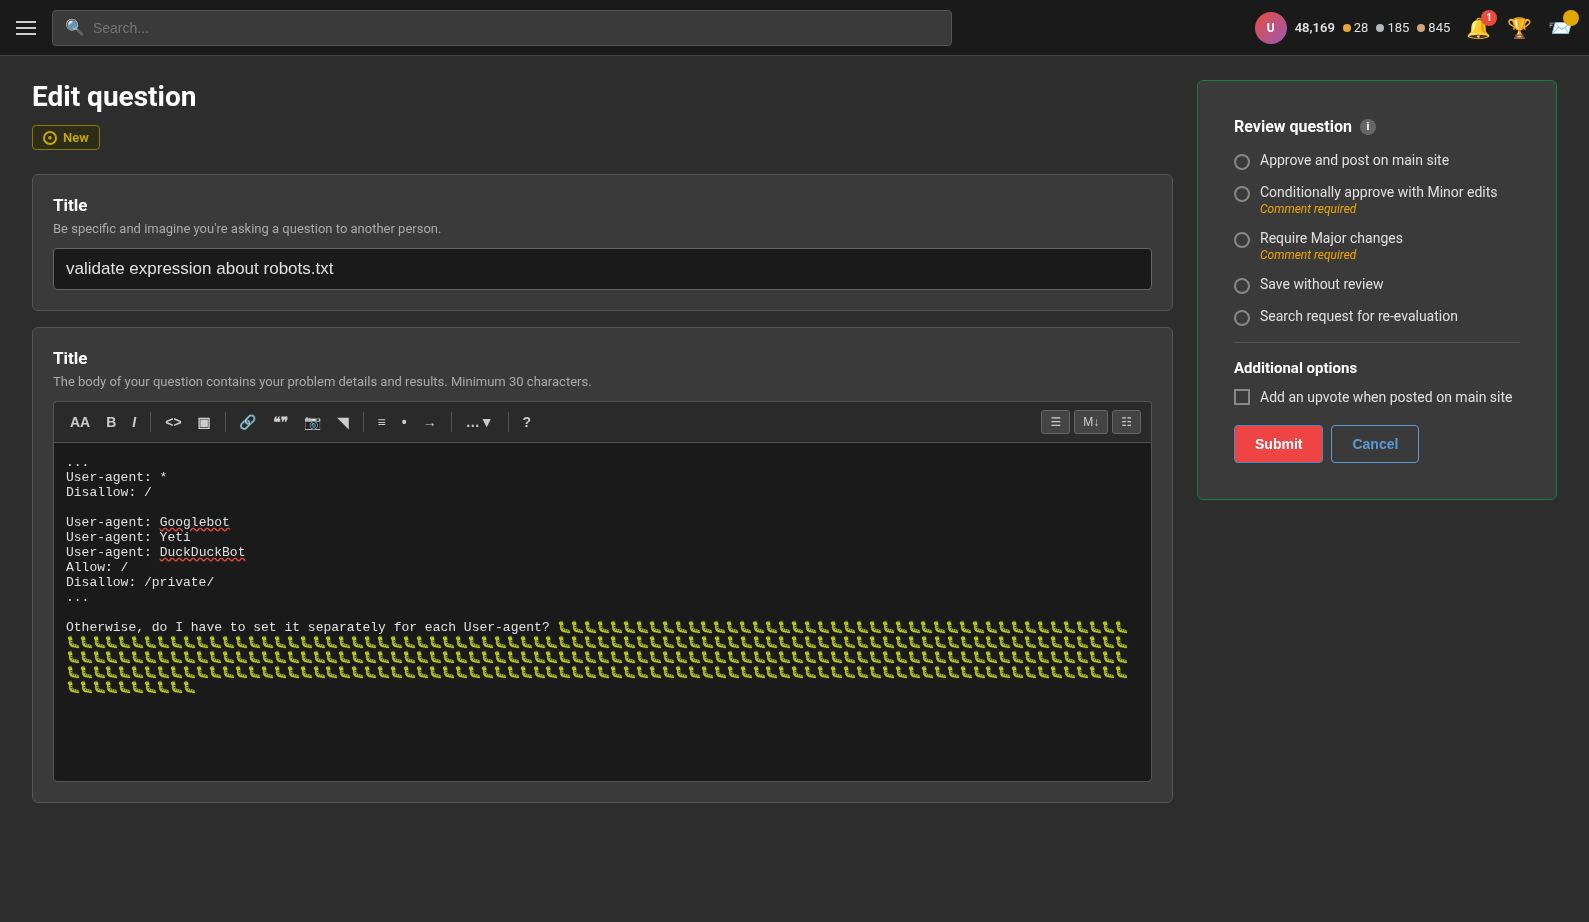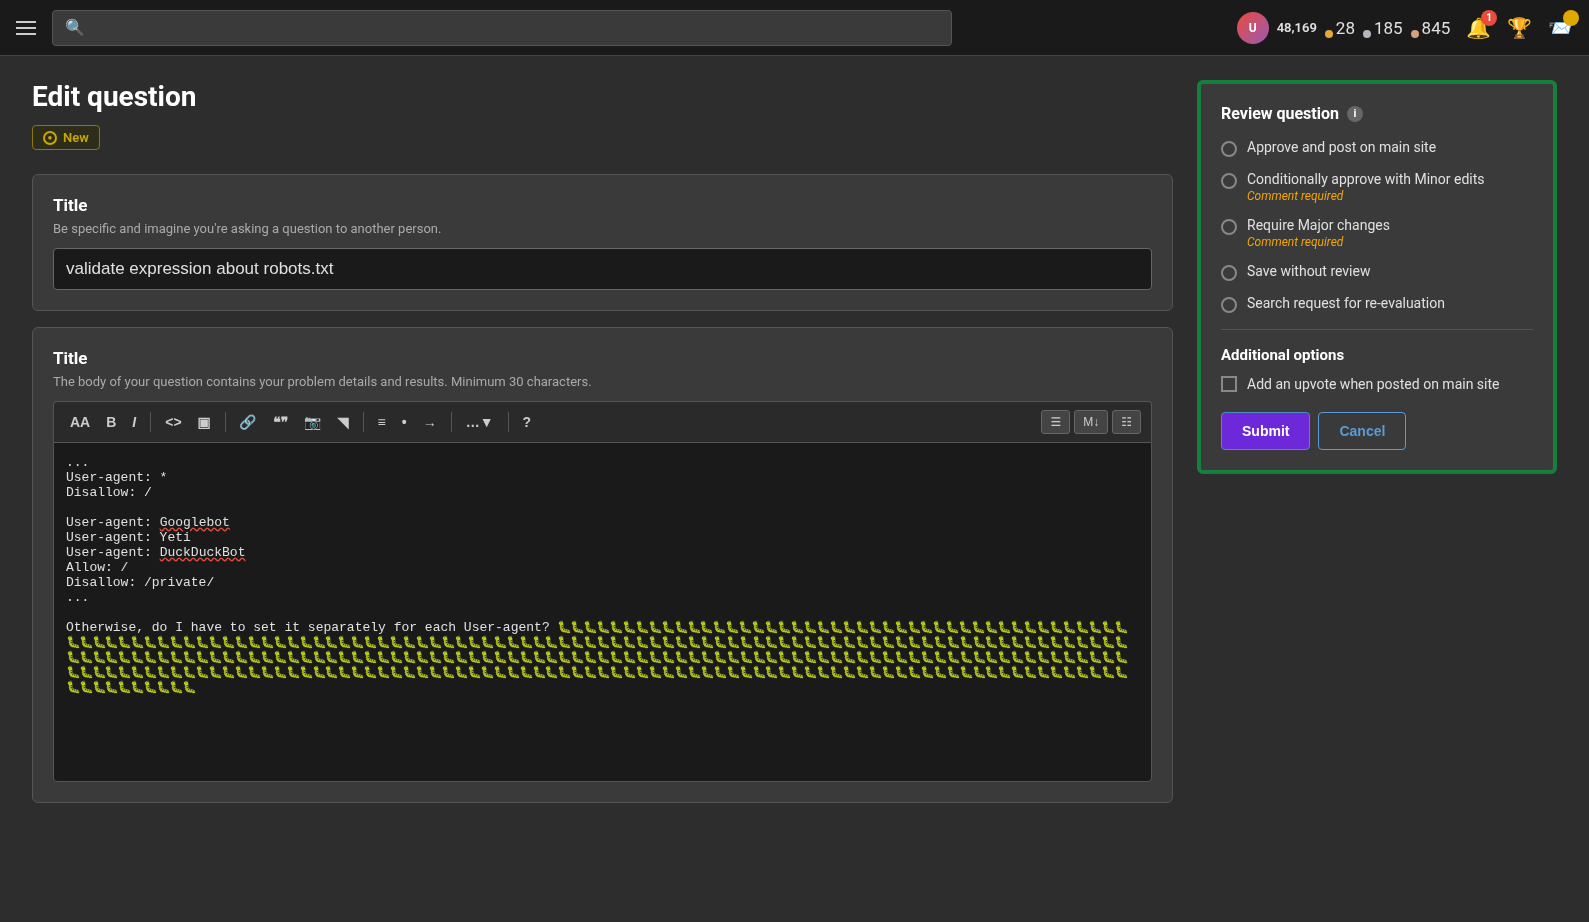--- a/index.html
+++ b/index.html
@@ -66,22 +66,22 @@
       background: linear-gradient(135deg, #e74c3c, #9b59b6);
       display: flex; align-items: center; justify-content: center;
       font-size: 12px; color: #fff; font-weight: bold;
     }
     .reputation {
       font-size: 13px;
       color: #e0e0e0;
       font-weight: 600;
     }
     .dot-stat {
-      display: flex; align-items: flex-end; gap: 3px;
-      font-size: 17px;
+      display: flex; align-items: center; gap: 3px;
+      font-size: 13px;
     }
     .dot {
       width: 8px; height: 8px; border-radius: 50%;
     }
     .dot.gold { background: #e8a838; }
     .dot.silver { background: #b4b8bc; }
     .dot.bronze { background: #d1a27b; }
     .header-icon {
       position: relative;
       cursor: pointer;
@@ -245,23 +245,23 @@
       letter-spacing: -2px;
     }
 
     
     .right-panel {
       width: 360px;
       flex-shrink: 0;
     }
     .review-card {
       background: #3a3a3a;
-      border: 4px solid #15803d;
+      border: 1px solid #15803d;
       border-radius: 6px;
-      padding: 20px;
+      padding: 36px;
     }
     .review-title {
       font-size: 16px;
       font-weight: 700;
       color: #ffffff;
       margin-bottom: 16px;
       display: flex;
       align-items: center;
       gap: 8px;
     }
@@ -326,21 +326,21 @@
       background: transparent;
       flex-shrink: 0;
       cursor: pointer;
     }
     .action-btns {
       display: flex;
       gap: 8px;
       margin-top: 20px;
     }
     .btn-submit {
-      background: #6d28d9;
+      background: #ef4444;
       border: 1px solid #4a8bc5;
       color: #fff;
       padding: 10px 20px;
       border-radius: 4px;
       cursor: pointer;
       font-size: 14px;
       font-weight: 600;
     }
     .btn-cancel {
       background: transparent;
@@ -357,20 +357,21 @@
 <body>
 
 <header class="header">
   <div class="hamburger">
     <span></span>
       <span></span>
       <span></span>
   </div>
   <div class="search-bar">
     <span class="search-icon">🔍</span>
+    <input type="text" placeholder="Search..." style="">
   </div>
   <div class="header-right">
     <div class="user-info">
       <div class="avatar">U</div>
       <span class="reputation">48,169</span>
       <span class="dot-stat">
         <span class="dot gold"></span>
         <span>28</span>
       </span>
       <span class="dot-stat">

